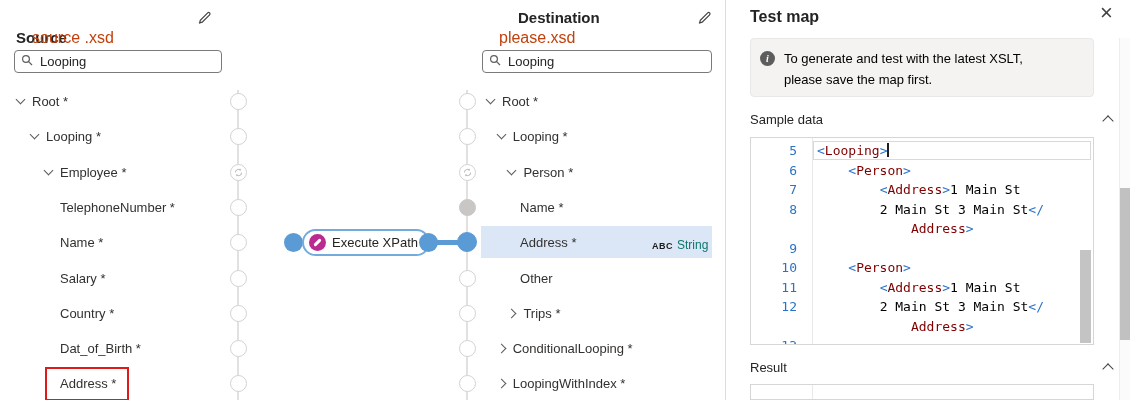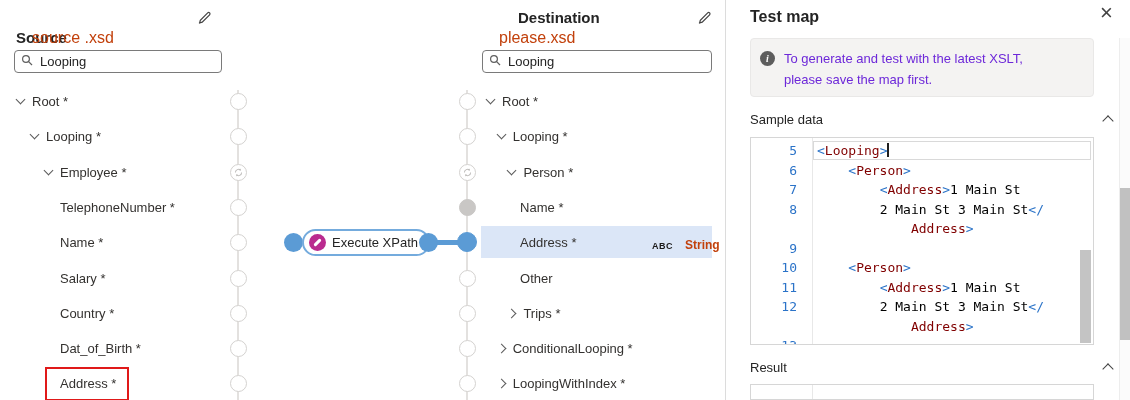--- a/index.html
+++ b/index.html
@@ -32,38 +32,38 @@
   .port{
     position:absolute;width:17px;height:17px;border-radius:50%;
     background:#fff;border:1.6px solid #d4d2d0;box-sizing:border-box;
     display:flex;align-items:center;justify-content:center;
   }
   .port.filled-gray{background:#c9c7c5;border-color:#c9c7c5;}
   .port.filled-blue{background:#5b9bd5;border-color:#5b9bd5;width:20px;height:20px;}
   .port svg{display:block;}
   .selrow{position:absolute;background:#dbe6f7;}
   .typebadge{font-size:9px;font-weight:700;letter-spacing:.5px;color:#1b1a19;margin-top:8px;}
-  .typename{font-size:12px;color:#c2410c;margin-left:12px;font-weight:bold;}
+  .typename{font-size:12px;color:#0f766e;margin-left:4px;}
   .redbox{position:absolute;border:2.5px solid #e01919;z-index:40;}
   
   .fxnode{
     position:absolute;height:27px;background:#fff;border:2px solid #74abdd;border-radius:15px;
     display:flex;align-items:center;padding:0 10px 0 5px;box-sizing:border-box;gap:6px;
   }
   .fxnode .fxlabel{font-size:13px;color:#242424;white-space:nowrap;}
   .fxicon{position:relative;width:17px;height:17px;border-radius:50%;background:#ba2b8f;flex:0 0 auto;}
   .fxicon .bar{position:absolute;left:4px;top:7px;width:9px;height:3px;background:#fff;border-radius:2px;transform:rotate(-45deg);}
   .handle{position:absolute;width:19px;height:19px;border-radius:50%;background:#5b9bd5;}
   .edge{position:absolute;height:5px;background:#5b9bd5;border-radius:2px;}
   
   .testpanel{position:absolute;left:725px;top:0;width:405px;height:400px;background:#fff;border-left:1px solid #dcdcdc;}
   .tp-title{font-size:16px;font-weight:700;}
   .closex{font-size:22px;color:#424242;line-height:20px;cursor:default;}
   .banner{position:absolute;background:#f4f3f2;border:1px solid #e9e8e7;border-radius:4px;}
-  .banner-text{font-size:13px;color:#6d28d9;line-height:21px;}
+  .banner-text{font-size:13px;color:#000000;line-height:21px;}
   .info-ic{width:15px;height:15px;border-radius:50%;background:#5d5d5d;color:#fff;
     font-size:10px;font-weight:700;display:flex;align-items:center;justify-content:center;
     font-family:"Liberation Serif",serif;font-style:italic;}
   .sec-label{font-size:13px;color:#242424;}
   .chev-up{display:inline-block;width:7px;height:7px;border-right:1.6px solid #424242;border-bottom:1.6px solid #424242;transform:rotate(-135deg);}
   .editor{
     position:absolute;background:#fff;border:1px solid #d6d6d6;box-sizing:border-box;overflow:hidden;
     font-family:"DejaVu Sans Mono","Liberation Mono",monospace;font-size:13px;line-height:19.5px;
   }
   .gutterline{position:absolute;top:0;bottom:0;width:1px;background:#e8e8e8;}

